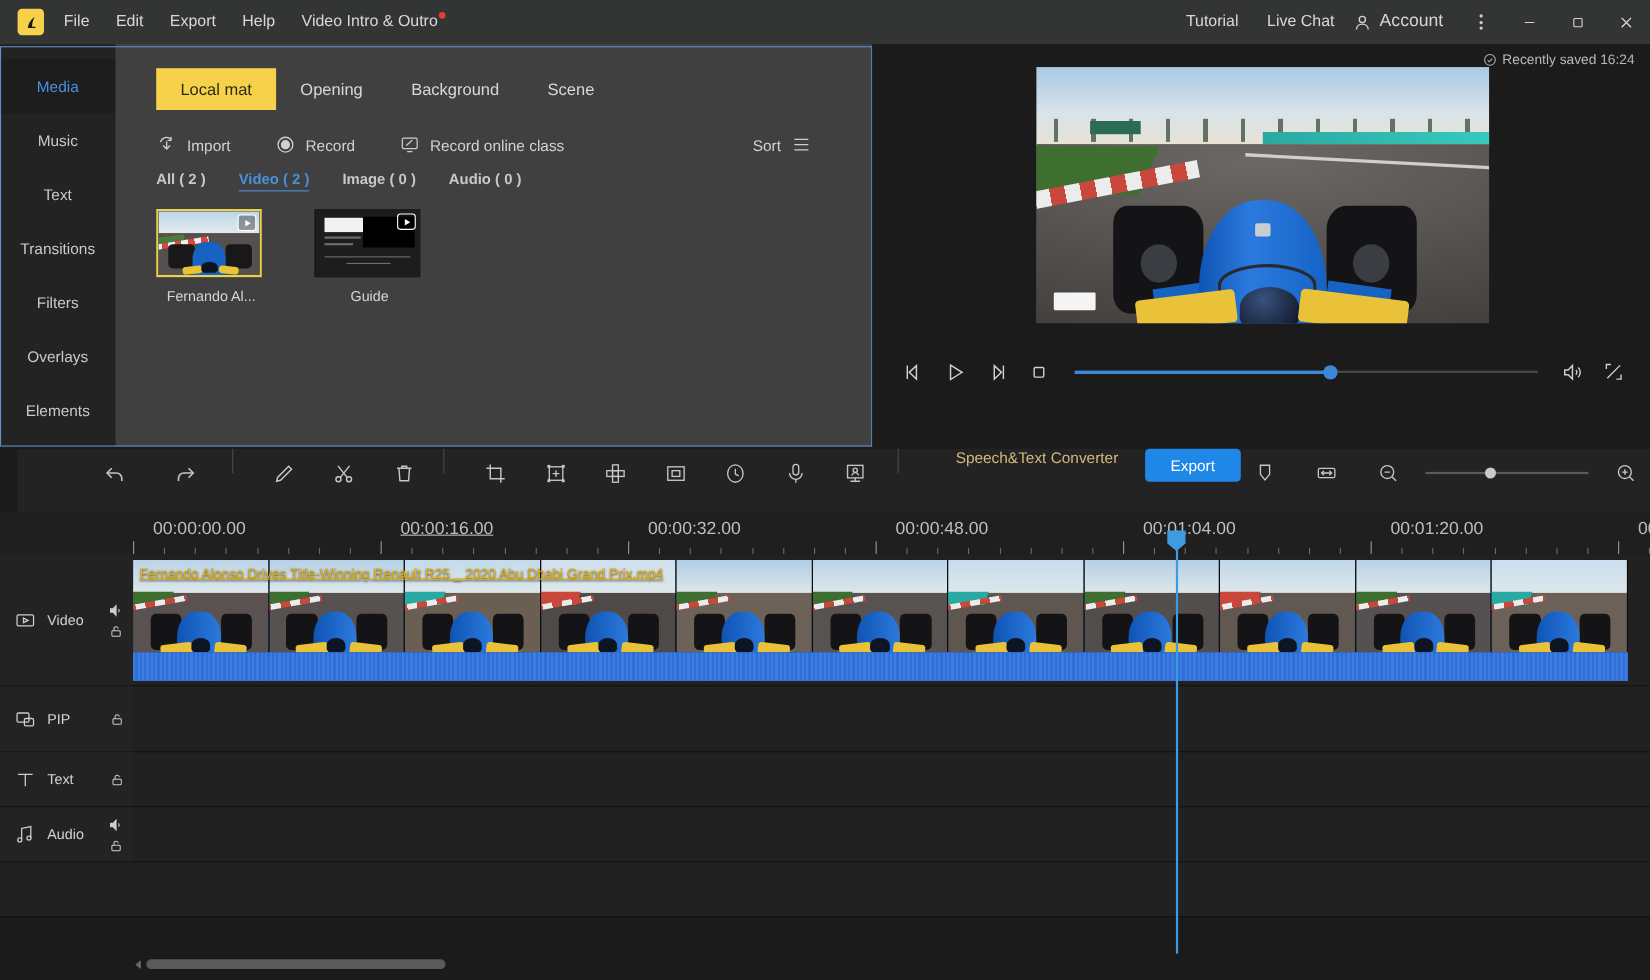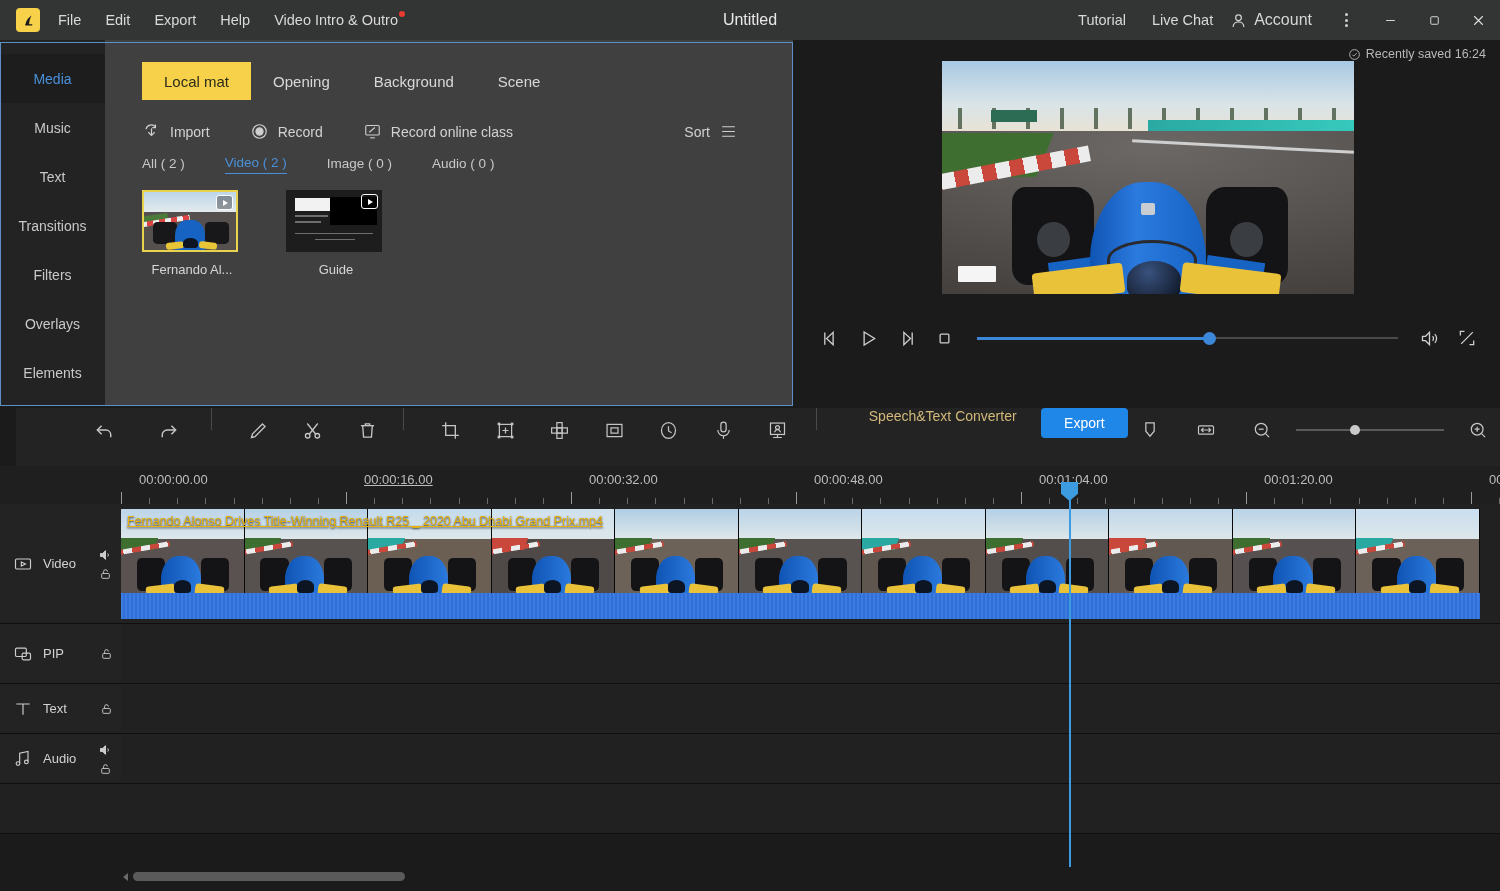--- a/index.html
+++ b/index.html
@@ -62,21 +62,21 @@
     display: flex; align-items: center; justify-content: center;
     padding: 0 22px; font-size: 15px; color: #d8d8d8;
   }
   .cat-tab.active { background: #f7d14a; color: #2b2b1a; font-weight: 500; }
 
   .tool-row { display: flex; align-items: center; margin: 22px 0 0 37px; width: 620px; }
   .tool-btn { display: flex; align-items: center; gap: 9px; font-size: 14px; color: #d2d2d2; }
   .tool-btn + .tool-btn { margin-left: 40px; }
   .sort-btn { margin-left: auto; display: flex; align-items: center; gap: 9px; font-size: 14px; color: #d2d2d2; padding-right: 24px; }
 
-  .filter-row { display: flex; align-items: flex-end; margin: 14px 0 0 37px; gap: 40px; }
+  .filter-row { display: flex; align-items: flex-start; margin: 14px 0 0 37px; gap: 30px; font-weight: bold; }
   .filter { font-size: 13.5px; color: #c8c8c8; padding-bottom: 3px; }
   .filter.active { color: #4a90d9; border-bottom: 1.5px solid #4a90d9; }
 
   .media-grid { display: flex; margin: 16px 0 0 37px; gap: 44px; }
   .media-cell { width: 100px; }
   .thumb {
     width: 96px; height: 62px; position: relative; overflow: hidden;
     background: #111; border: 1px solid #3a3a3a;
   }
   .thumb.selected { border: 2px solid #e8d24e; }
@@ -191,21 +191,21 @@
   .zoom-group { margin-left: auto; display: flex; align-items: center; padding-right: 16px; }
   .zslider { position: relative; width: 148px; height: 16px; margin: 0 12px; display: flex; align-items: center; }
   .ztrack { position: absolute; left: 0; right: 0; height: 2px; background: #5a5a5a; }
   .zknob { position: absolute; width: 10px; height: 10px; border-radius: 50%; background: #c9c9c9; }
 
   
   .ruler { position: absolute; left: 0; top: 466px; width: 1500px; height: 38px; background: #1f1f1f; overflow: hidden; }
   .tick { position: absolute; bottom: 0; width: 1px; background: #6a6a6a; }
   .tick.major { height: 12px; background: #9a9a9a; }
   .tick.minor { height: 6px; }
-  .tlabel { position: absolute; top: 6px; font-size: 13px; color: #bdbdbd; white-space: nowrap; padding-left: 15px; }
+  .tlabel { position: absolute; top: 6px; font-size: 16px; color: #bdbdbd; white-space: nowrap; padding-left: 15px; }
 
   .tracks { position: absolute; left: 0; top: 504px; width: 1500px; height: 351px; background: #1b1b1b; }
   .track { position: relative; width: 1500px; border-bottom: 1px solid #0f0f0f; background: #212121; }
   .track-head {
     position: absolute; left: 0; top: 0; width: 121px; height: 100%;
     display: flex; align-items: center; background: #232323;
   }
   .th-icon { margin-left: 12px; width: 22px; display: flex; align-items: center; justify-content: center; }
   .th-label { margin-left: 9px; font-size: 13px; color: #d2d2d2; }
   .th-ctrls { position: absolute; right: 8px; top: 50%; transform: translateY(-50%); display: flex; flex-direction: column; align-items: center; gap: 5px; }
@@ -249,21 +249,20 @@
     <div class="menu-items">
       <div class="menu-item">File</div>
       <div class="menu-item">Edit</div>
       <div class="menu-item">Export</div>
       <div class="menu-item">Help</div>
       <div class="menu-item">
         <span>Video Intro &amp; Outro</span>
         <span class="reddot"></span>
       </div>
     </div>
-    <div class="win-title">Untitled</div>
     <div class="tb-right">
       <div class="tb-link">Tutorial</div>
       <div class="tb-link">Live Chat</div>
       <div class="tb-acct">
         <span>
           <svg width="17" height="17" viewBox="0 0 24 24" fill="none" stroke="#d4d4d4" stroke-width="1.7">
               <circle cx="12" cy="8" r="4"></circle>
               <path d="M4.5 21c0-4.2 3.4-7 7.5-7s7.5 2.8 7.5 7"></path>
             </svg>
         </span>

